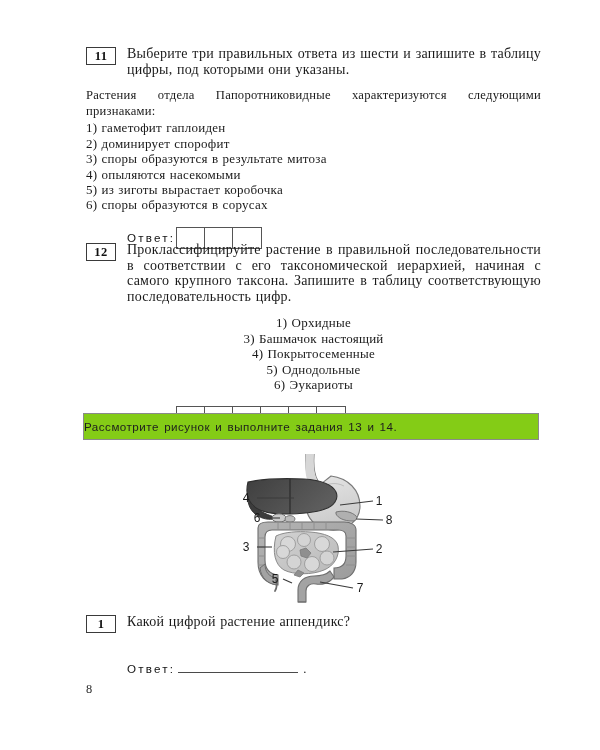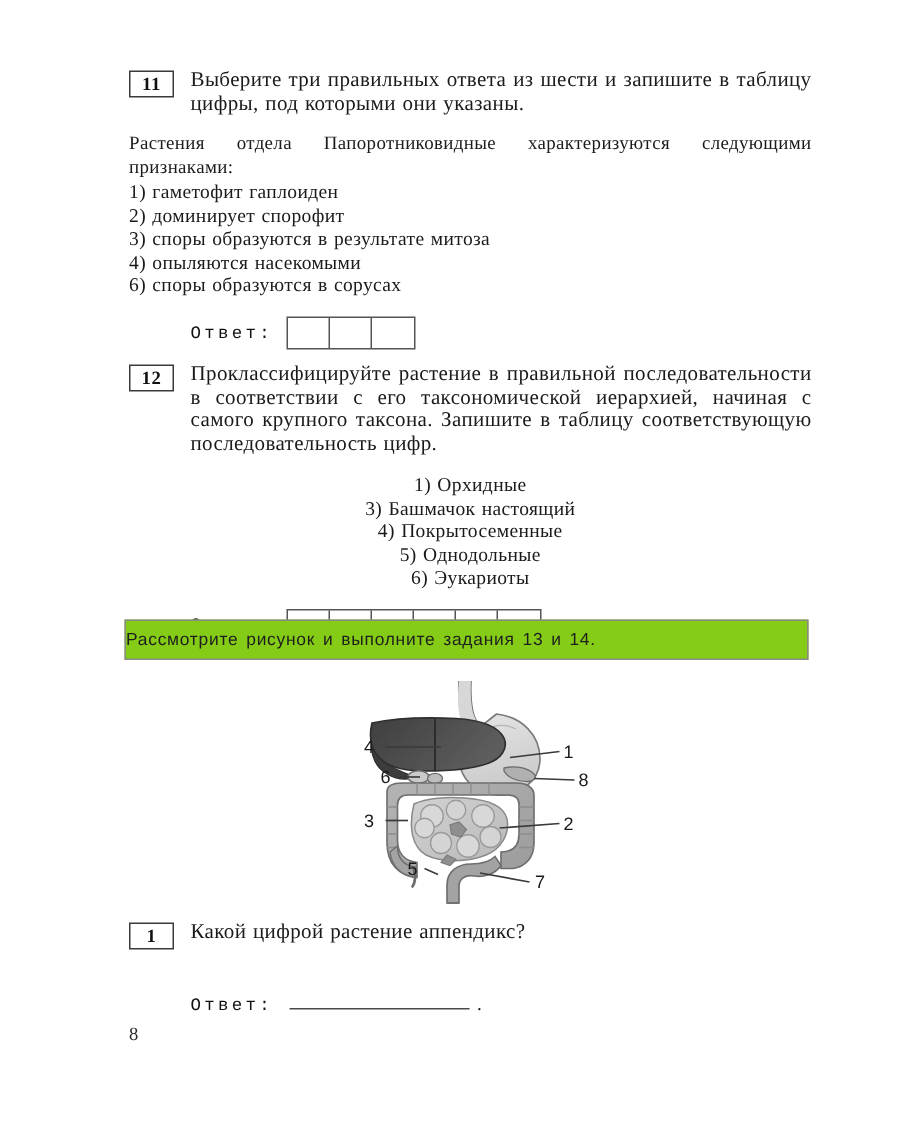--- a/index.html
+++ b/index.html
@@ -89,23 +89,23 @@
 
   
   .answer-row {
     margin-left: 41px;
     display: flex;
     align-items: center;
   }
   .answer-label {
     font-size: 11.6px;
     letter-spacing: 2.2px;
-    font-family: Liberation Mono, monospace;
+    font-family: Liberation Sans, sans-serif;
     color: #111;
-    padding-right: 9px;
+    padding-right: 1px;
     white-space: nowrap;
   }
   .answer-grid {
     display: flex;
     border: 1.2px solid #555;
     background: #fff;
   }
   .answer-grid .cell {
     width: 28px;
     height: 20px;
@@ -180,20 +180,21 @@
       <div class="qnum">11</div>
       <div class="qtext">Выберите три правильных ответа из шести и запишите в таблицу цифры, под которыми они указаны.</div>
     </div>
     <div class="qbody" style="margin-top:11px;">
       <p class="lead">Растения отдела Папоротниковидные характеризуются следующими признаками:</p>
       <ul class="opts">
         <li>1) гаметофит гаплоиден</li>
         <li>2) доминирует спорофит</li>
         <li>3) споры образуются в результате митоза</li>
         <li>4) опыляются насекомыми</li>
+        <li>5) из зиготы вырастает коробочка</li>
         <li>6) споры образуются в сорусах</li>
       </ul>
     </div>
     <div class="answer-row" style="margin-top:14px;">
       <span class="answer-label">Ответ:</span>
       <div class="answer-grid">
         <div class="cell"></div>
         <div class="cell"></div>
         <div class="cell"></div>
       </div>

